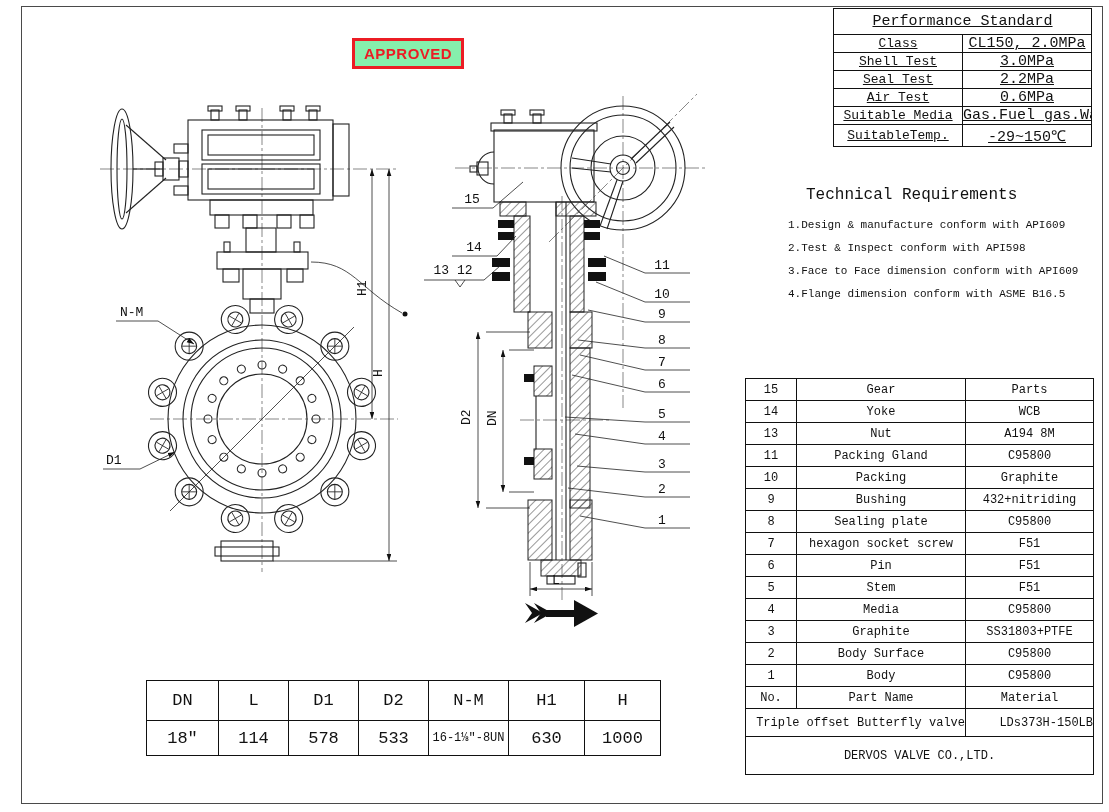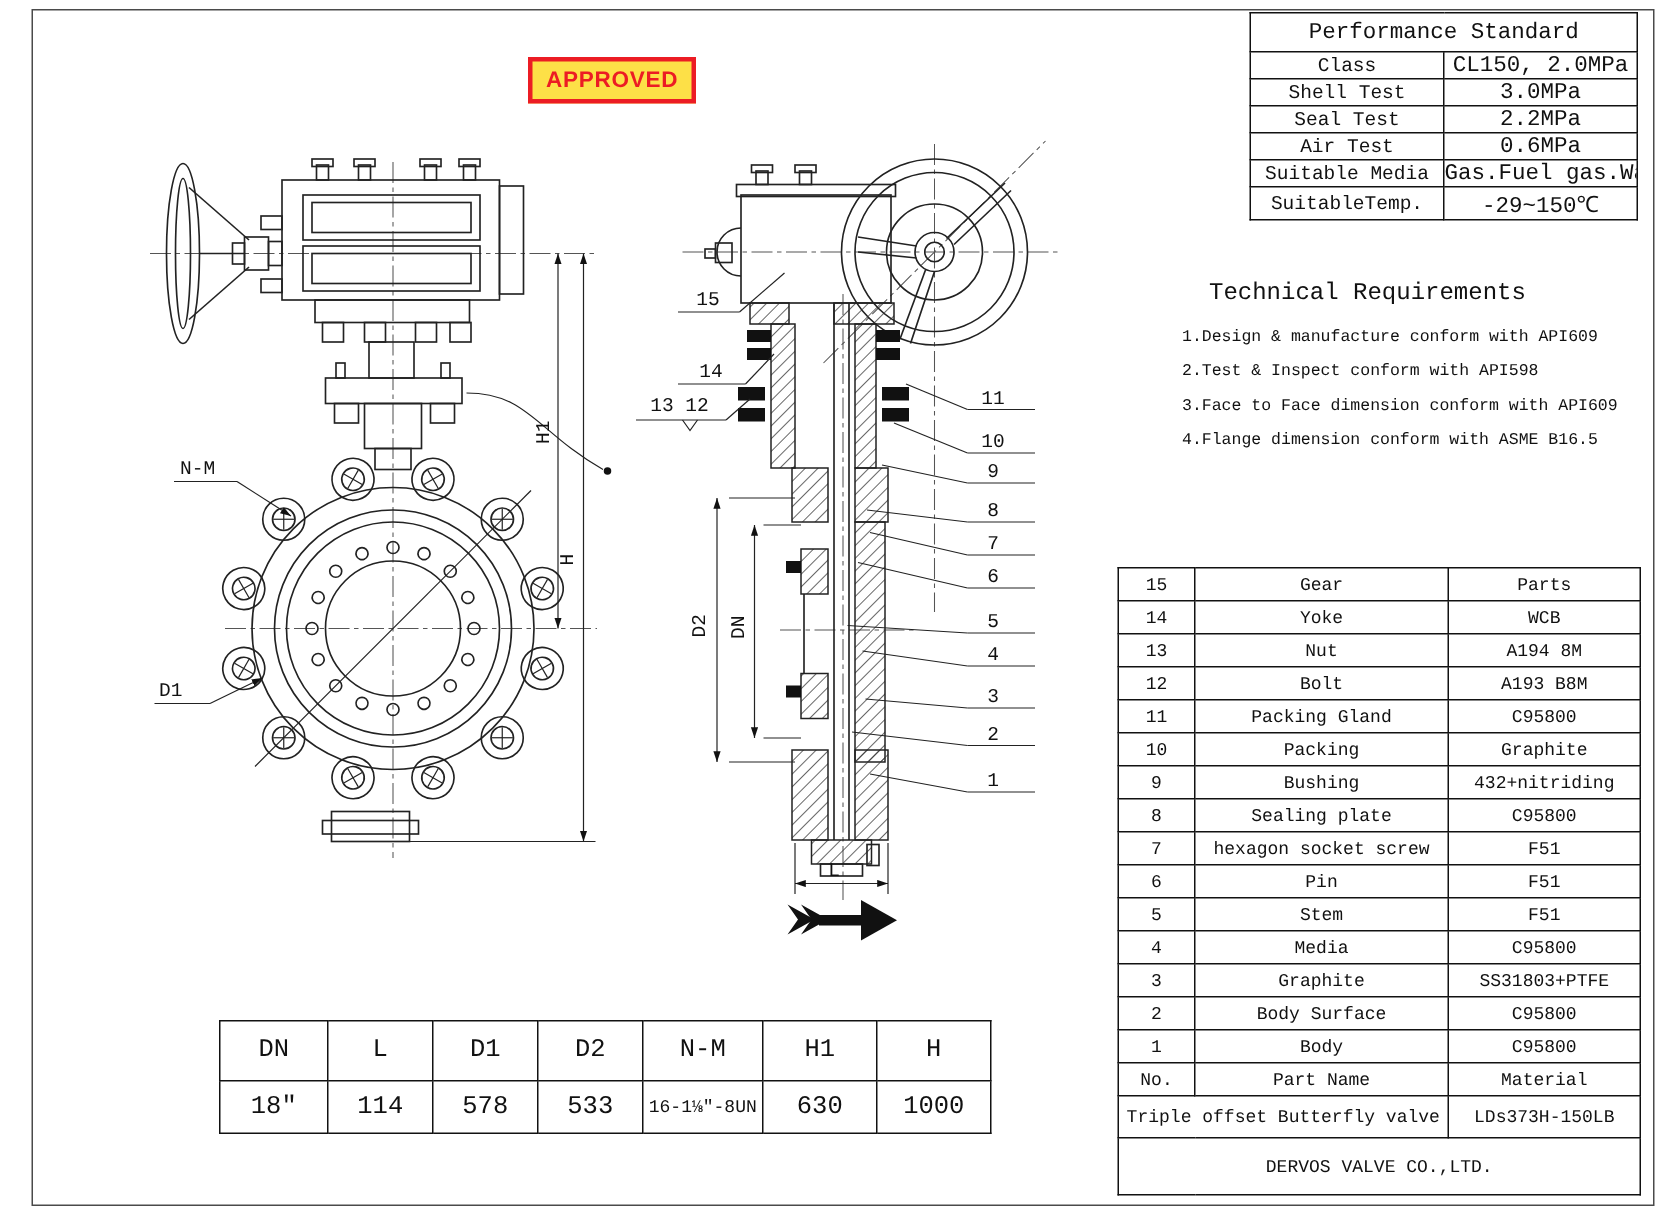--- a/index.html
+++ b/index.html
@@ -9,46 +9,46 @@
     overflow:hidden;
   }
   .abs{position:absolute;}
   #page-border{
     left:21px;top:6px;width:1082px;height:798px;
     border:1.5px solid #4a4a4a;box-sizing:border-box;
   }
   
   #approved{
     left:352px;top:38px;
-    border:3px solid #ec1c24;color:#ec1c24;background:#fde047;
+    border:3px solid #ec1c24;color:#ec1c24;background:#86efac;
     font-family:"Liberation Sans",sans-serif;font-weight:bold;
     font-size:15px;padding:4px 9px;letter-spacing:.5px;
   }
   
   table{border-collapse:collapse;table-layout:fixed;}
   td{border:1px solid #111;text-align:center;padding:0;overflow:hidden;white-space:nowrap;}
   
   #perf{left:833px;top:8px;}
   #perf table{width:259px;}
   #perf .title{height:25px;font-size:15px;}
-  #perf td{height:16px;}
+  #perf td{height:16px;text-decoration:underline;}
   #perf .l{width:95px;font-size:13px;}
   #perf .v{width:164px;font-size:15px;}
   
   #techreq{left:788px;top:186px;width:330px;}
   #techreq .tr-title{font-size:16px;margin:0 0 10px 18px;}
   #techreq .tr-item{font-size:11px;line-height:23px;}
   
   #parts{left:745px;top:378px;}
   #parts table{width:345px;}
   #parts td{height:21px;font-size:12px;}
   #parts .c1{width:50px;}
   #parts .c2{width:168px;}
   #parts .c3{width:127px;}
-  #parts .product td{height:27px;}
+  #parts .product td{height:27px;text-align:right;}
   #parts .company td{height:37px;}
   
   #dims{left:146px;top:680px;}
   #dims table{width:507px;}
   #dims td{border:1.5px solid #111;font-size:17px;}
   #dims .hrow td{height:39px;}
   #dims .vrow td{height:34px;}
   #dims .w1{width:71px;} #dims .w2{width:69px;} #dims .w3{width:69px;}
   #dims .w4{width:69px;} #dims .w5{width:79px;} #dims .w6{width:75px;} #dims .w7{width:75px;}
   #dims .small{font-size:12px;}
@@ -120,25 +120,20 @@
         </tr>
     <tr>
           <td class="c1">14</td>
           <td class="c2">Yoke</td>
           <td class="c3">WCB</td>
         </tr>
     <tr>
           <td class="c1">13</td>
           <td class="c2">Nut</td>
           <td class="c3">A194 8M</td>
-        </tr>
-    <tr>
-          <td class="c1">12</td>
-          <td class="c2">Bolt</td>
-          <td class="c3">A193 B8M</td>
         </tr>
     <tr>
           <td class="c1">11</td>
           <td class="c2">Packing Gland</td>
           <td class="c3">C95800</td>
         </tr>
     <tr>
           <td class="c1">10</td>
           <td class="c2">Packing</td>
           <td class="c3">Graphite</td>

